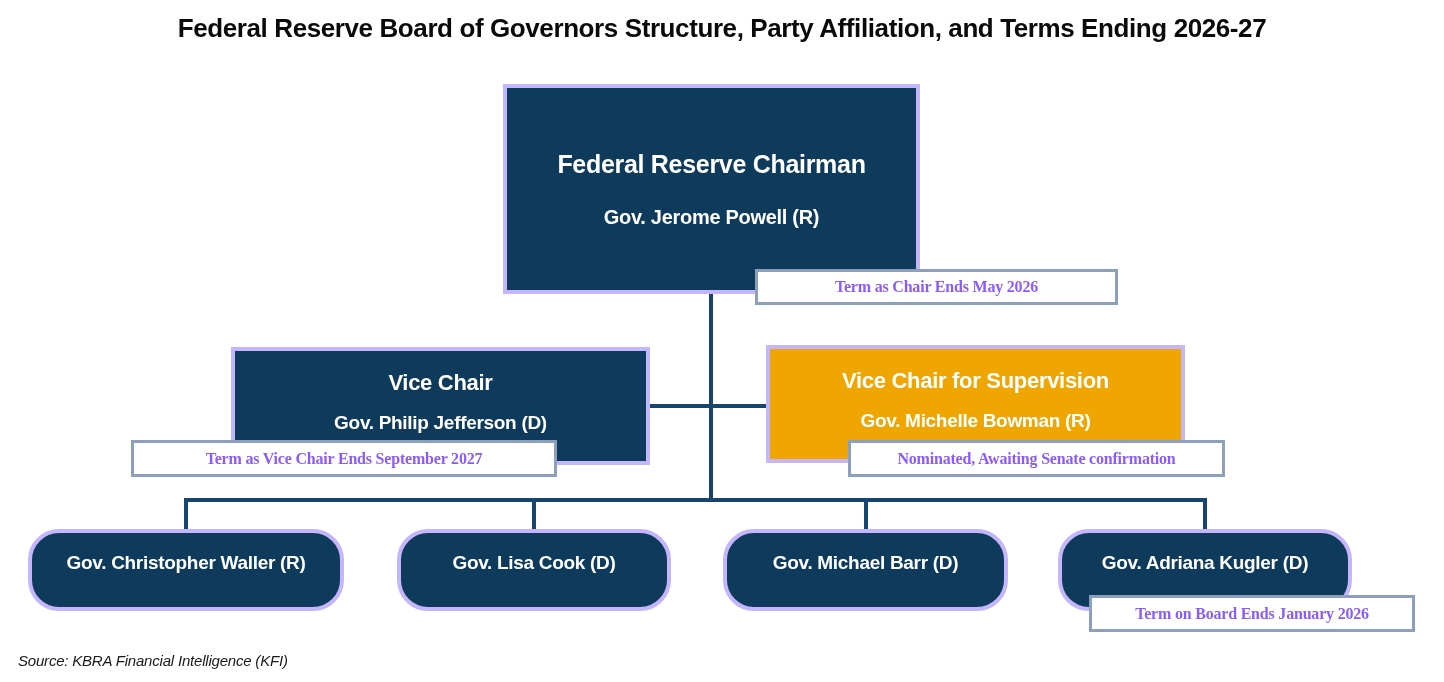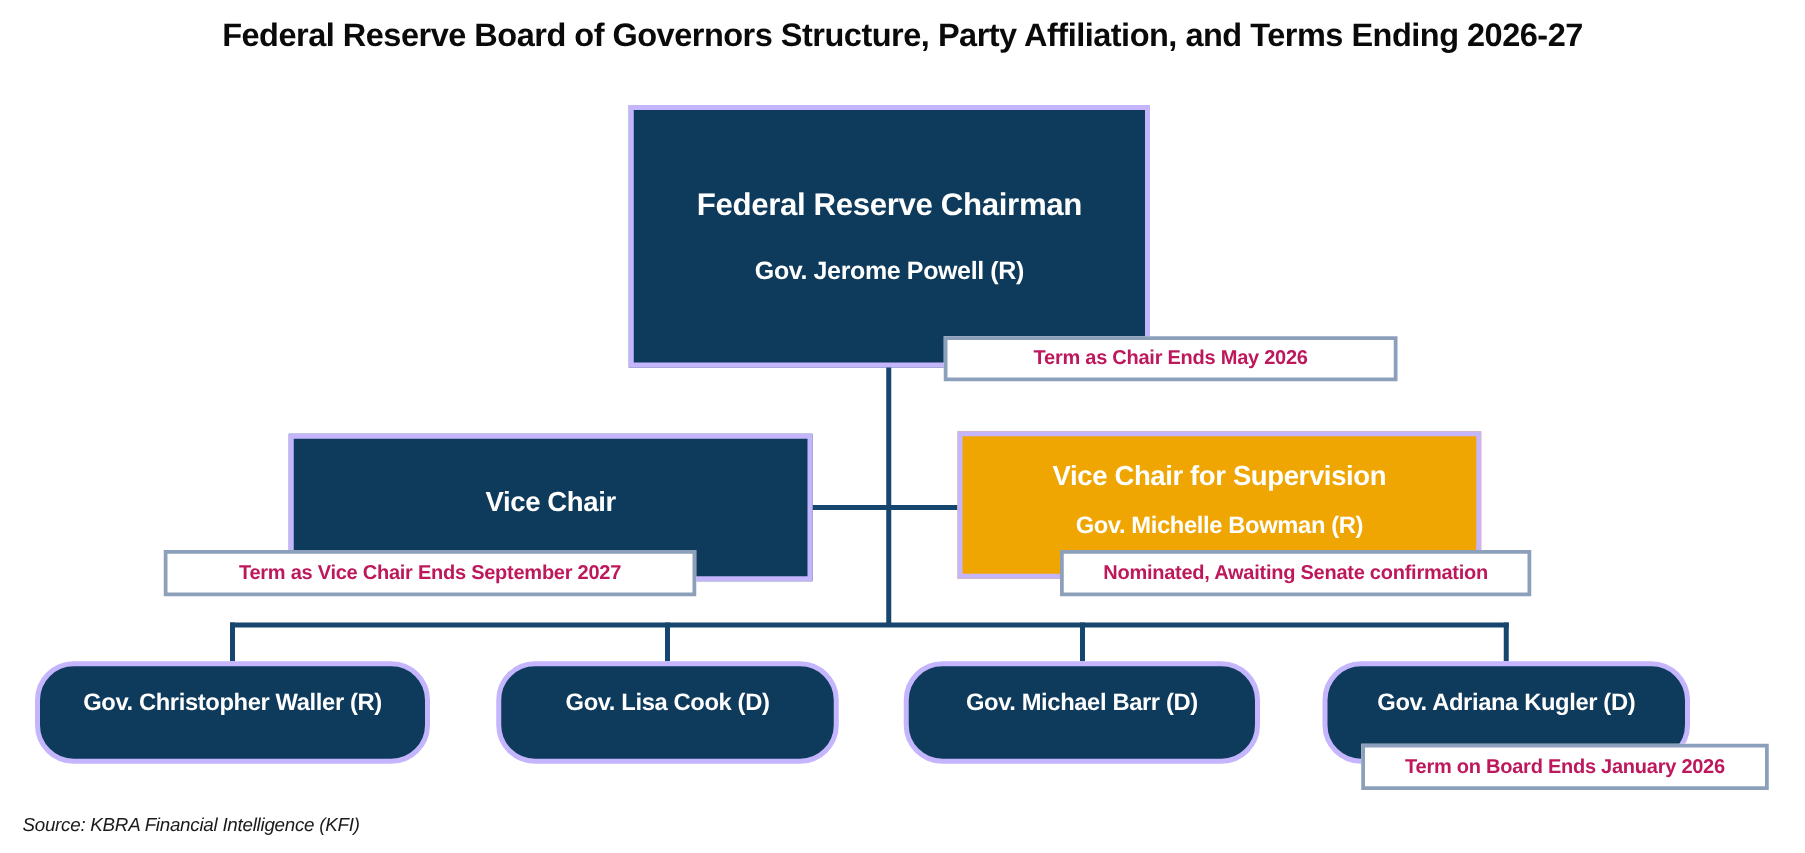--- a/index.html
+++ b/index.html
@@ -70,23 +70,24 @@
   .callout {
     position: absolute;
     background: #ffffff;
     border: 3px solid #8c9fbb;
     display: flex;
     align-items: center;
     justify-content: center;
     text-align: center;
     font-size: 16px;
     font-weight: bold;
-    color: #be185d;
+    color: #8b5cf6;
     letter-spacing: -0.2px;
     z-index: 3;
+    font-family: Liberation Serif, serif;
   }
   .callout-chair  { left: 755px;  top: 269px; width: 363px; height: 36px; }
   .callout-vice   { left: 131px;  top: 440px; width: 426px; height: 37px; }
   .callout-sup    { left: 848px;  top: 440px; width: 377px; height: 37px; }
   .callout-kugler { left: 1089px; top: 595px; width: 326px; height: 37px; }
 
   .source-note {
     position: absolute;
     left: 18px; top: 652px;
     font-size: 15px;
@@ -113,20 +114,21 @@
   <div class="org-box navy box-chairman">
     <div class="role">Federal Reserve Chairman</div>
     <div class="name">Gov. Jerome Powell (R)</div>
   </div>
   <div class="callout callout-chair">
     <span>Term as Chair Ends May 2026</span>
   </div>
 
   <div class="org-box navy box-vice">
     <div class="role">Vice Chair</div>
+    <div class="name">Gov. Philip Jefferson (D)</div>
   </div>
   <div class="callout callout-vice">
     <span>Term as Vice Chair Ends September 2027</span>
   </div>
 
   <div class="org-box gold box-vice-sup">
     <div class="role">Vice Chair for Supervision</div>
     <div class="name">Gov. Michelle Bowman (R)</div>
   </div>
   <div class="callout callout-sup">

